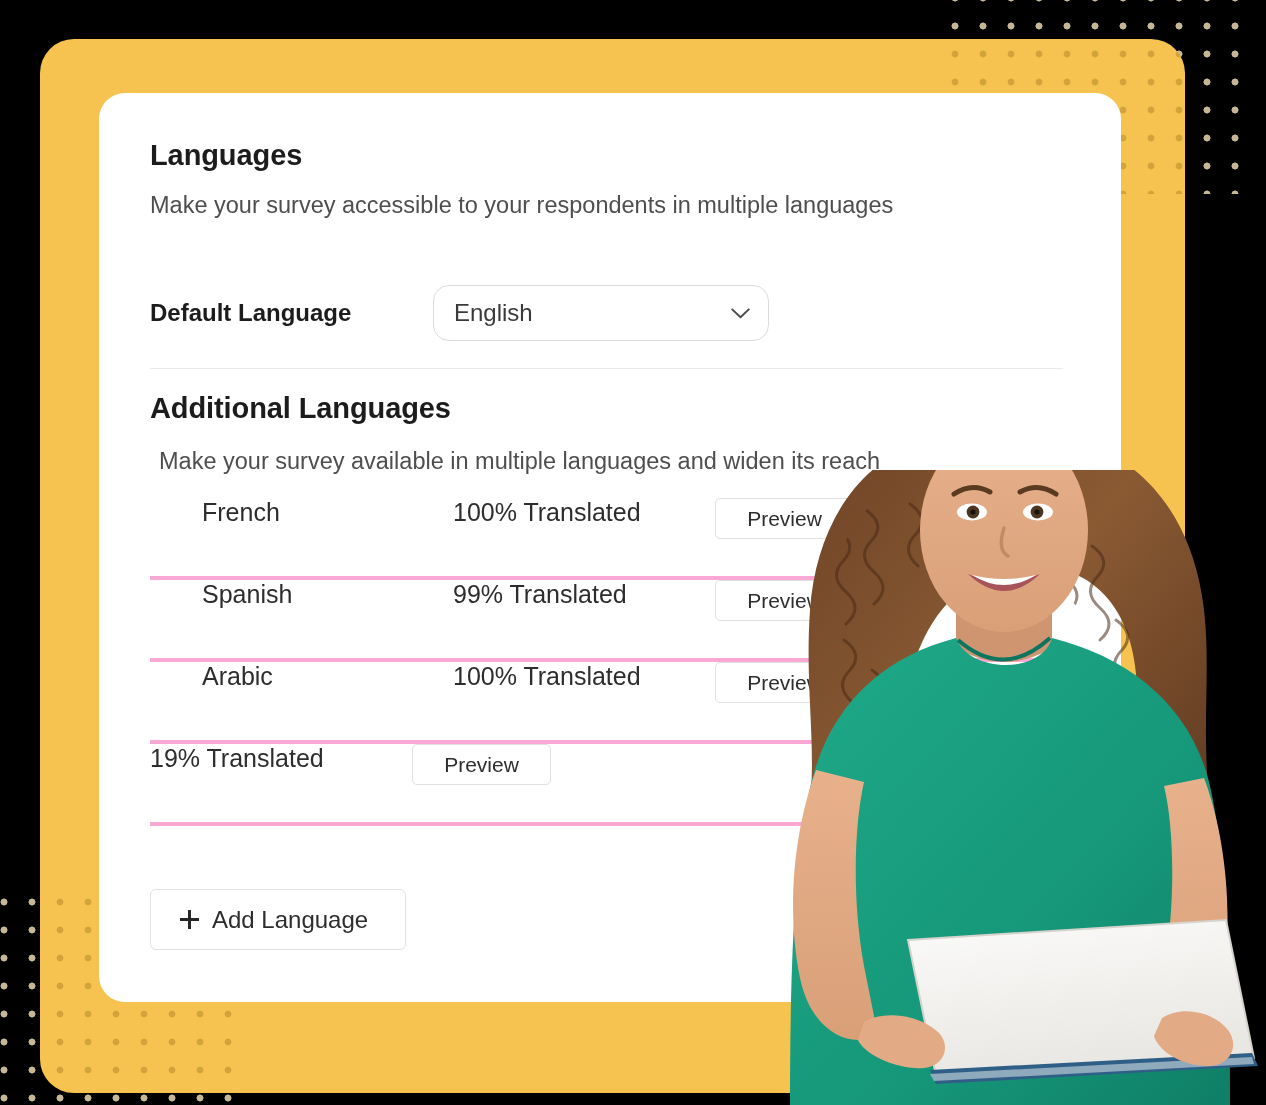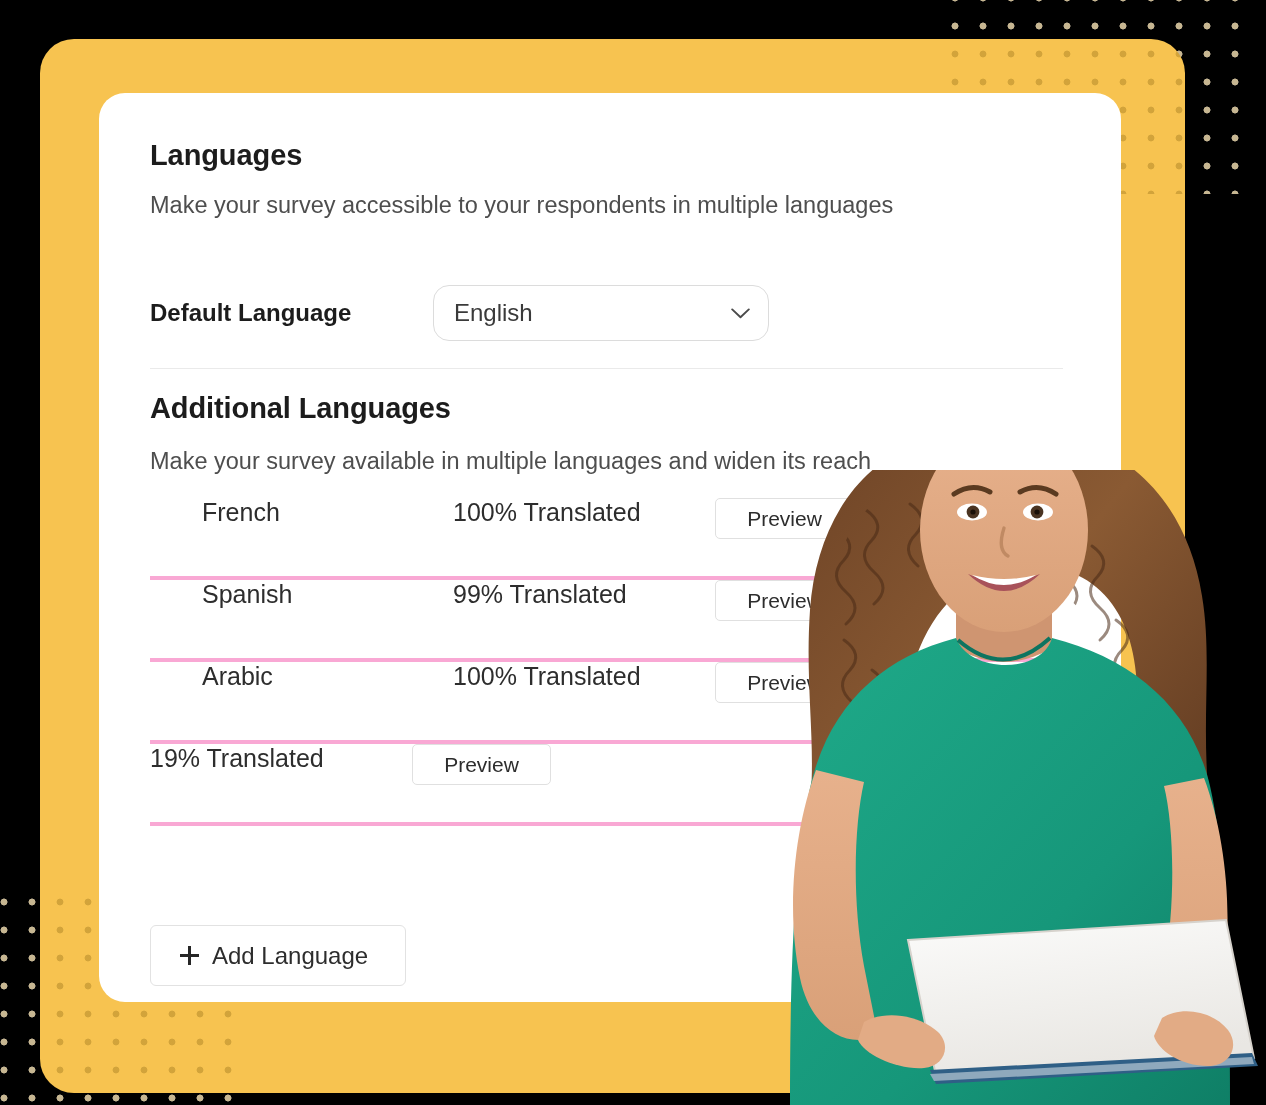--- a/index.html
+++ b/index.html
@@ -158,21 +158,21 @@
     position: absolute;
     left: 0;
     top: 228px;
     width: 913px;
     height: 1px;
     background: #eaeaea;
   }
 
   
   #additional-title { position: absolute; left: 0; top: 253px; }
-  #additional-sub   { position: absolute; left: 0; top: 306px; }
+  #additional-sub   { position: absolute; left: 9px; top: 306px; }
 
   #lang-table {
     position: absolute;
     left: 0;
     top: 358px;
     width: 913px;
   }
   .lang-row {
     position: relative;
     height: 78px;
@@ -218,21 +218,20 @@
     border: 1px solid #e2e2e2;
     border-radius: 6px;
     background: #ffffff;
     display: flex;
     align-items: center;
     gap: 13px;
     padding-left: 29px;
     box-sizing: border-box;
     cursor: pointer;
     font-family: "Liberation Sans", sans-serif;
-    margin-top: 36px;
   }
   #add-plus-icon {
     position: relative;
     width: 19px;
     height: 19px;
     flex: 0 0 auto;
   }
   #add-plus-icon::before,
   #add-plus-icon::after {
     content: "";

